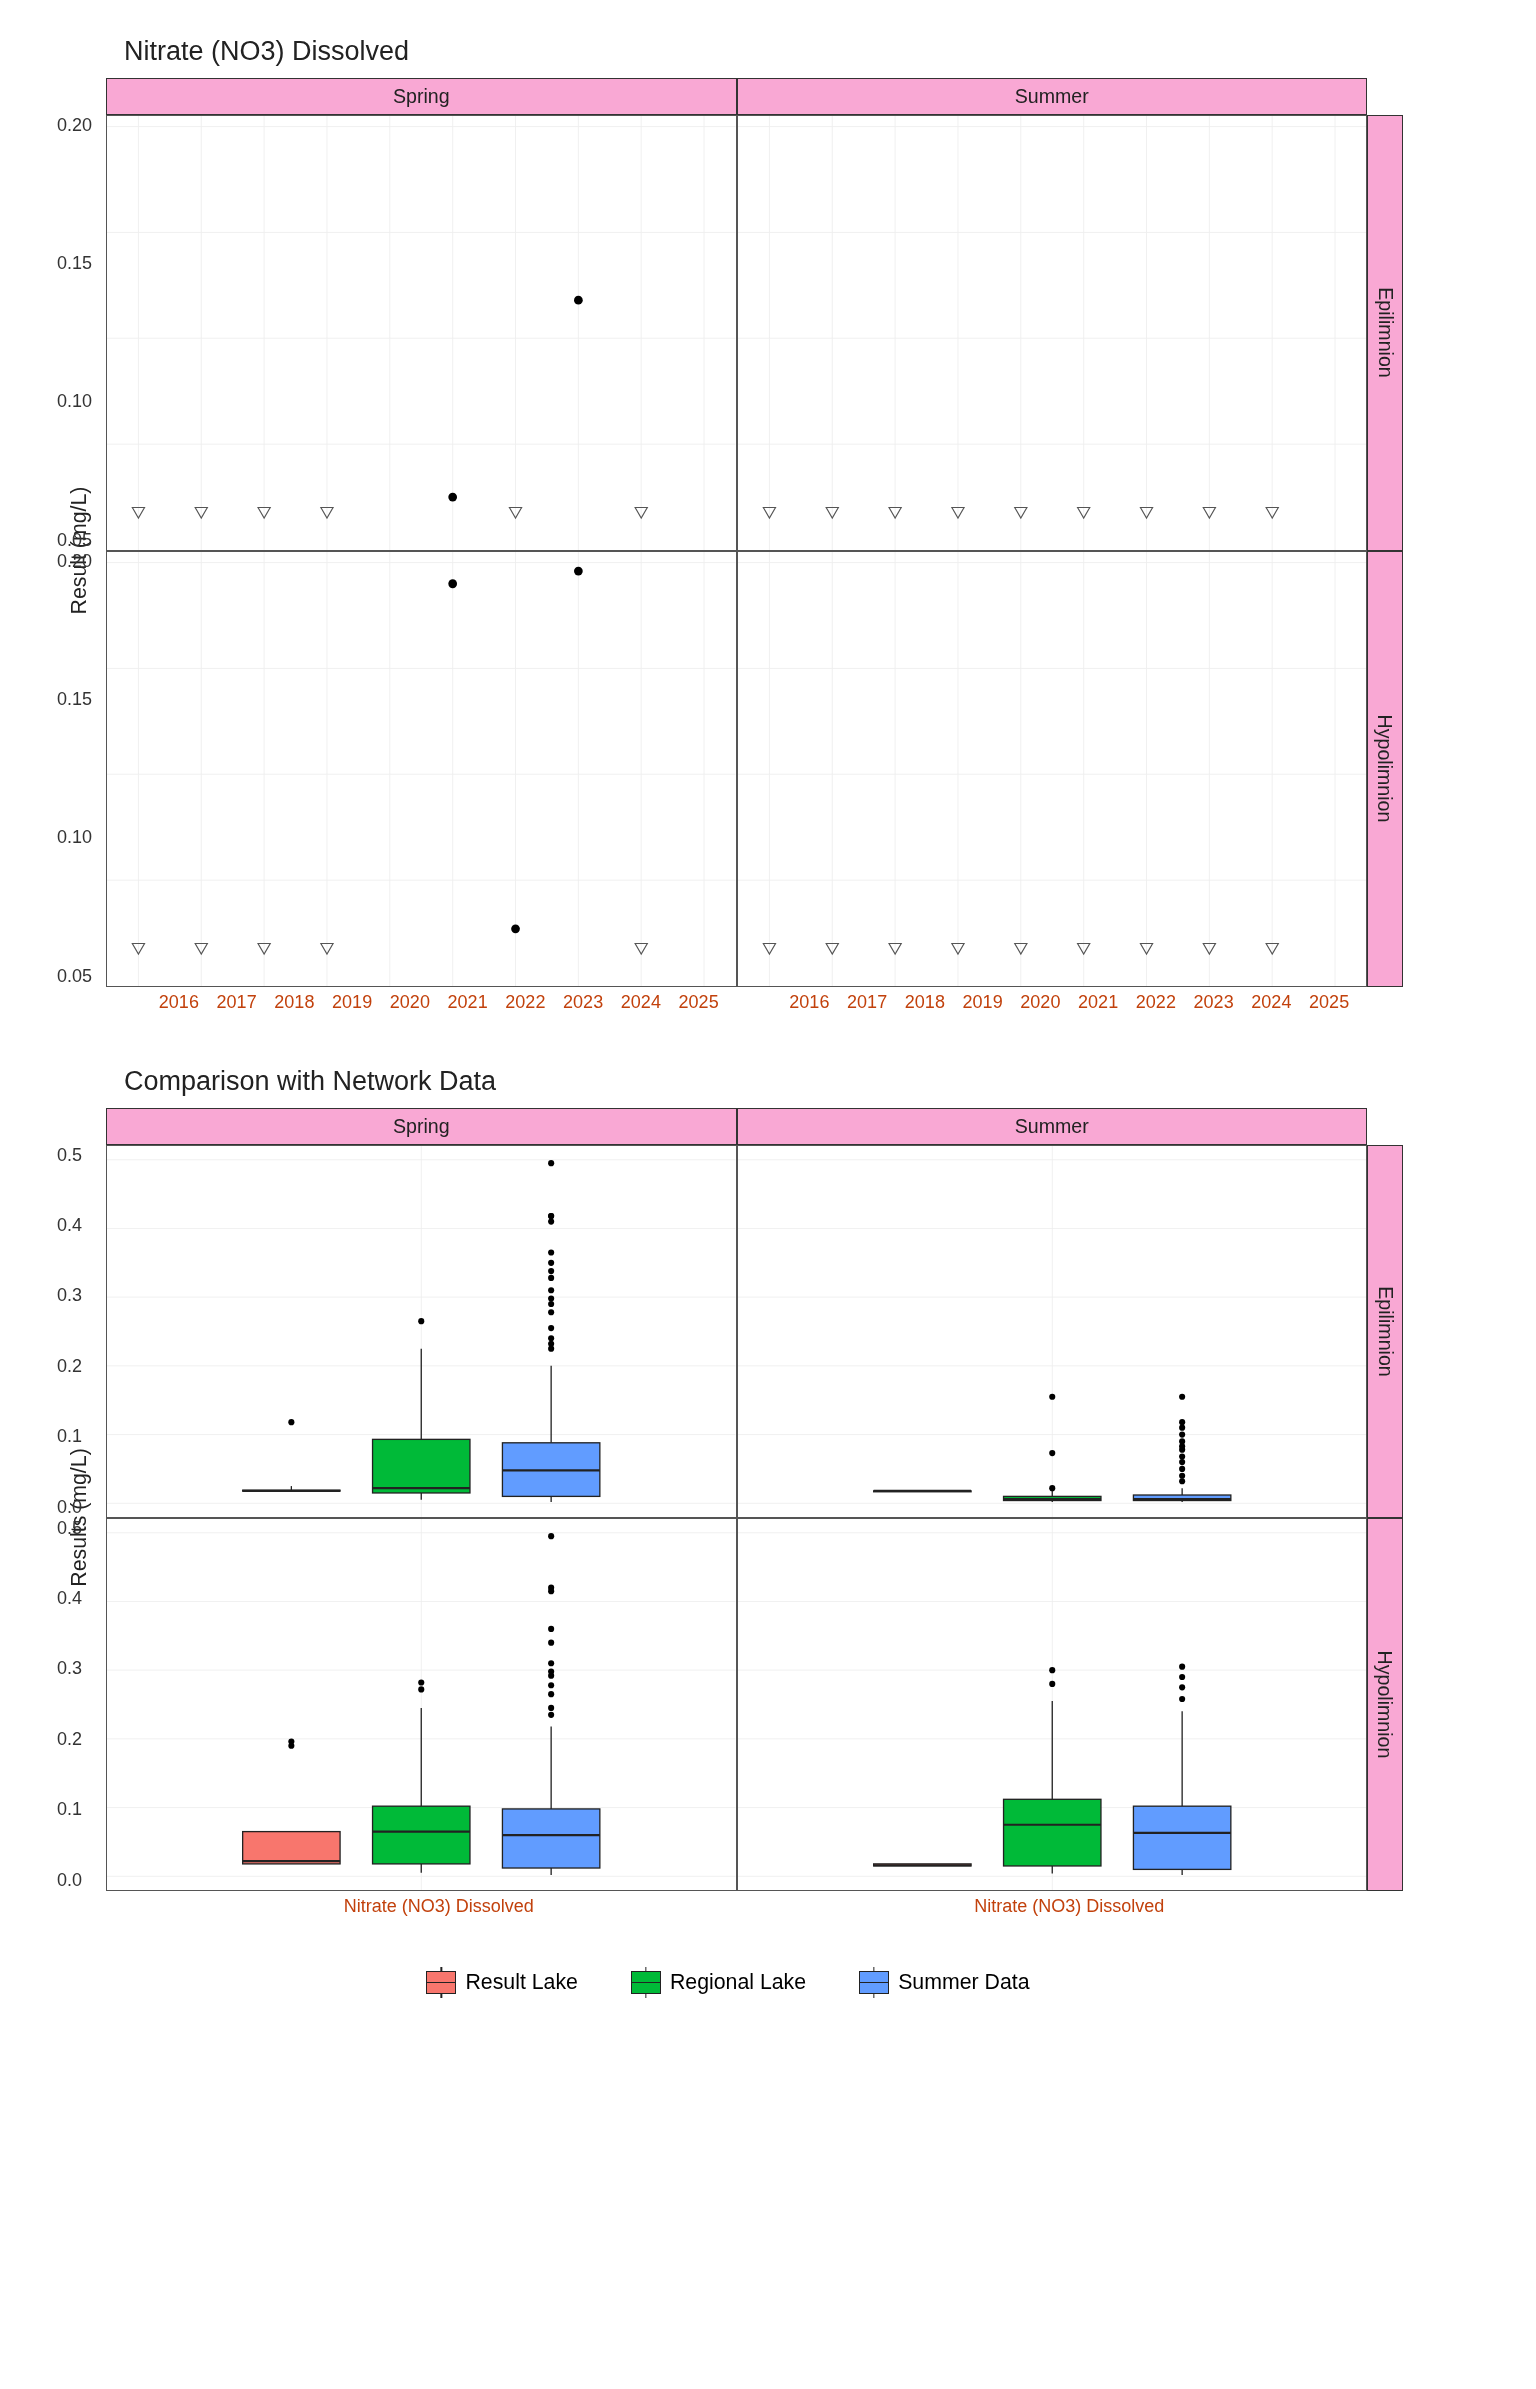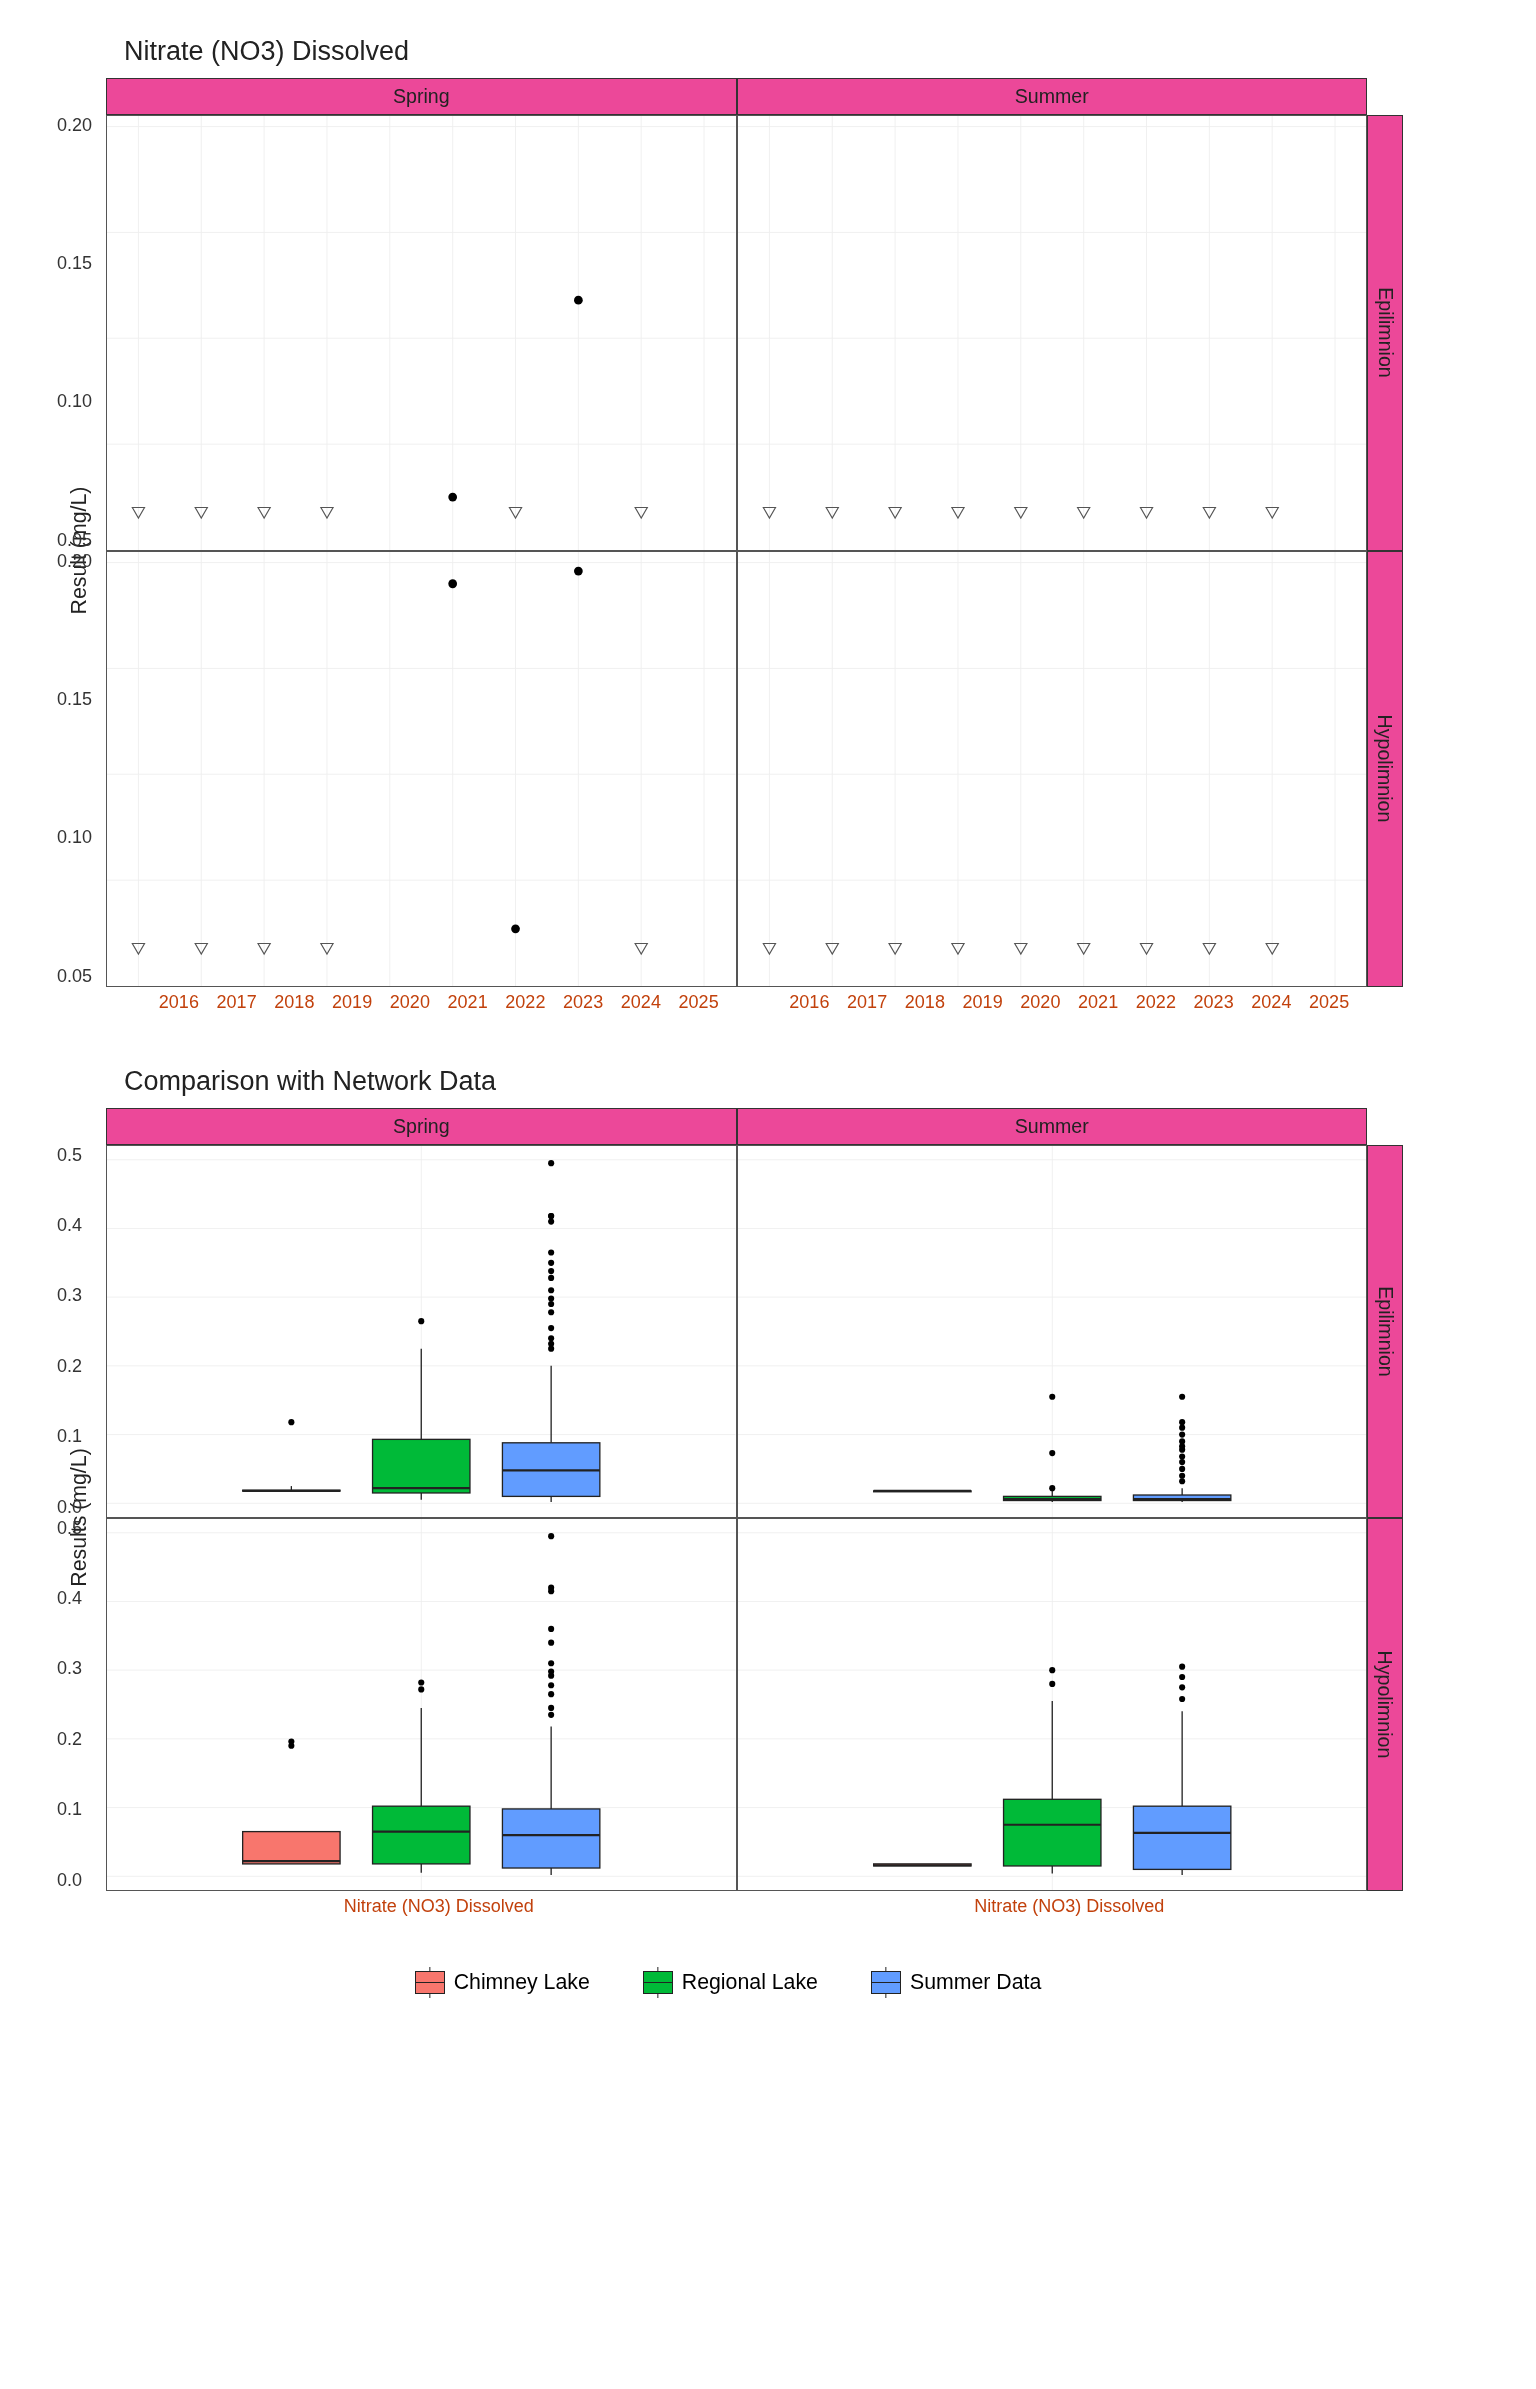--- a/index.html
+++ b/index.html
@@ -32,21 +32,21 @@
     align-items: center;
     justify-content: center;
   }
   .ylab {
     transform: rotate(-90deg);
     white-space: nowrap;
     font-size: 21.3px;
     color: #222;
   }
   .col-strip, .row-strip {
-    background: #ec4899;
+    background: #f9a8d4;
     border: 0.9px solid #333;
     display: flex;
     align-items: center;
     justify-content: center;
     font-size: 19.6px;
     color: #222;
   }
   .col-strip { height: 37px; }
   .row-strip { width: 36px; }
   .row-strip span { transform: rotate(90deg); white-space: nowrap; }
@@ -489,21 +489,21 @@
           </div>
       </div>
     </div>
   </div>
 
   <div class="legend">
     <div class="legend-item">
       <div class="legend-key k-red">
           <div class="mid"></div>
         </div>
-      <span>Chimney Lake</span>
+      <span>Result Lake</span>
     </div>
     <div class="legend-item">
       <div class="legend-key k-green">
           <div class="mid"></div>
         </div>
       <span>Regional Lake</span>
     </div>
     <div class="legend-item">
       <div class="legend-key k-blue">
           <div class="mid"></div>

